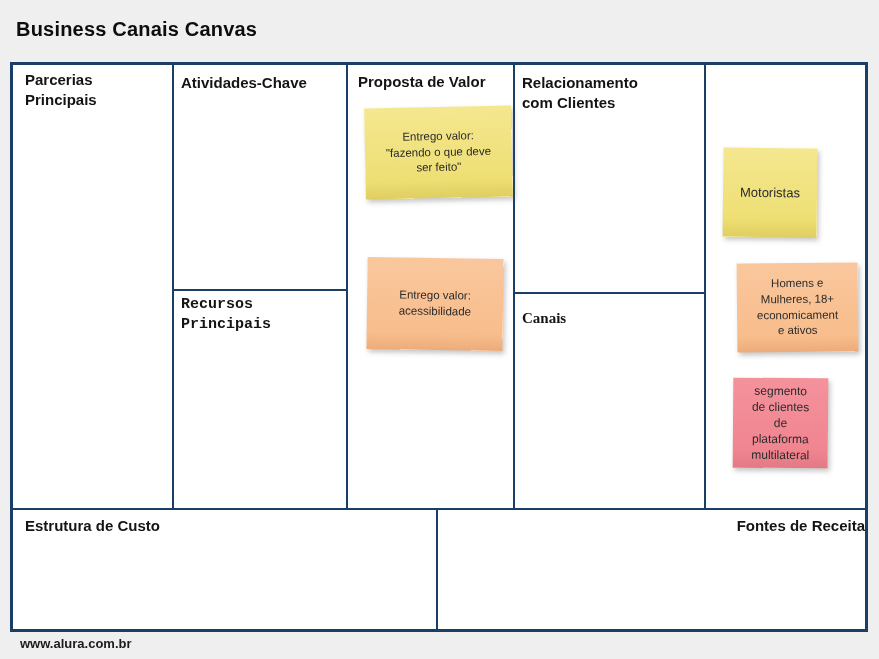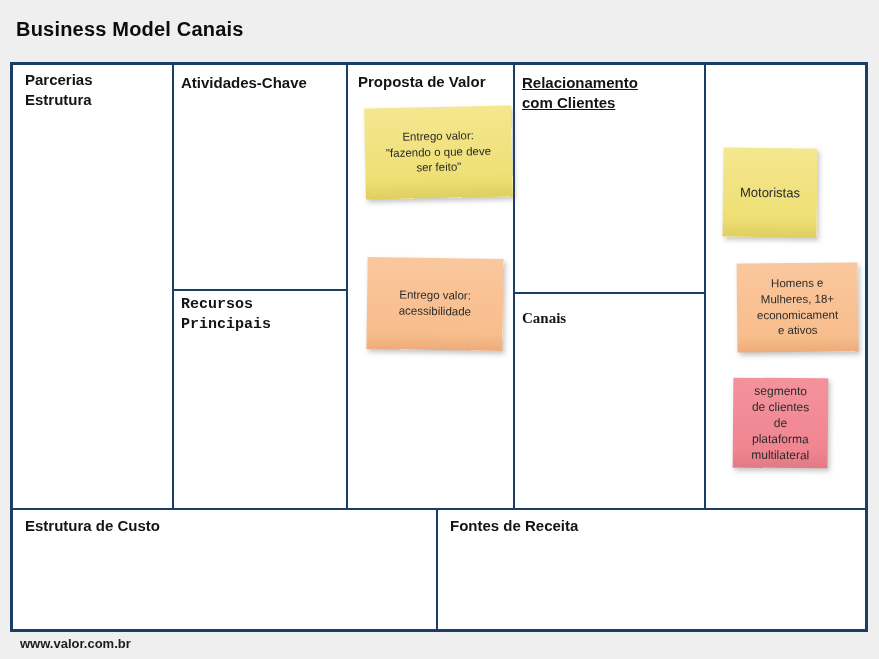--- a/index.html
+++ b/index.html
@@ -41,28 +41,28 @@
   }
   .sec-key-partners            { left: 0;     top: 0;     width: 159px; height: 443px; }
   .sec-key-partners .section-label        { margin: 5px 0 0 12px; }
   .sec-key-activities          { left: 161px; top: 0;     width: 172px; height: 200px; }
   .sec-key-activities .section-label      { margin: 8px 0 0 7px; }
   .sec-key-resources           { left: 161px; top: 226px; width: 172px; height: 217px; }
   .sec-key-resources .section-label       { margin: 4px 0 0 7px; font-family: Liberation Mono, monospace; }
   .sec-value-proposition       { left: 335px; top: 0;     width: 165px; height: 443px; border-radius: 16px; }
   .sec-value-proposition .section-label   { margin: 7px 0 0 10px; }
   .sec-customer-relationships  { left: 502px; top: 0;     width: 189px; height: 227px; }
-  .sec-customer-relationships .section-label { margin: 8px 16px 0 7px; text-decoration: underline; }
+  .sec-customer-relationships .section-label { margin: 8px 16px 0 7px; }
   .sec-channels                { left: 502px; top: 229px; width: 189px; height: 214px; }
   .sec-channels .section-label            { margin: 15px 0 0 7px; font-family: Liberation Serif, serif; }
   .sec-customer-segments       { left: 693px; top: 0;     width: 159px; height: 443px; }
   .sec-customer-segments .section-label   { margin: 12px 0 0 6px; }
   .sec-cost-structure          { left: 0;     top: 445px; width: 423px; height: 119px; }
   .sec-cost-structure .section-label      { margin: 6px 0 0 12px; }
-  .sec-revenue-streams         { left: 425px; top: 445px; width: 427px; height: 119px; }
+  .sec-revenue-streams         { left: 425px; top: 445px; width: 427px; height: 119px; text-align: right; }
   .sec-revenue-streams .section-label     { margin: 6px 0 0 12px; }
 
   .note {
     position: absolute;
     display: flex; align-items: center; justify-content: center;
     text-align: center;
     font-size: 11.5px; color: #2b2b2b; line-height: 1.35;
     white-space: pre-line;
     box-shadow: 2px 3px 5px rgba(90, 90, 90, 0.35);
   }
@@ -76,27 +76,27 @@
   .note-seg-3 { left: 720px; top: 313px; width: 95px;  height: 90px; transform: rotate(0.4deg); font-size: 12px; }
 
   .footer-url {
     position: absolute; left: 20px; top: 636px;
     font-size: 13px; font-weight: bold; color: #1c1c1c;
   }
 </style>
 </head>
 <body>
 
-<div class="page-title">Business Model Canais</div>
+<div class="page-title">Business Canais Canvas</div>
 
 <div class="bmc-canvas">
 
   <div class="section sec-key-partners">
     <div class="section-label">Parcerias
-Estrutura</div>
+Principais</div>
   </div>
 
   <div class="section sec-key-activities">
     <div class="section-label">Atividades-Chave</div>
   </div>
 
   <div class="section sec-key-resources">
     <div class="section-label">Recursos
 Principais</div>
   </div>
@@ -143,13 +143,13 @@
 economicament
 e ativos</div>
   <div class="note note-pink note-seg-3">segmento
 de clientes
 de
 plataforma
 multilateral</div>
 
 </div>
 
-<div class="footer-url">www.valor.com.br</div>
+<div class="footer-url">www.alura.com.br</div>
 
 </body></html>

